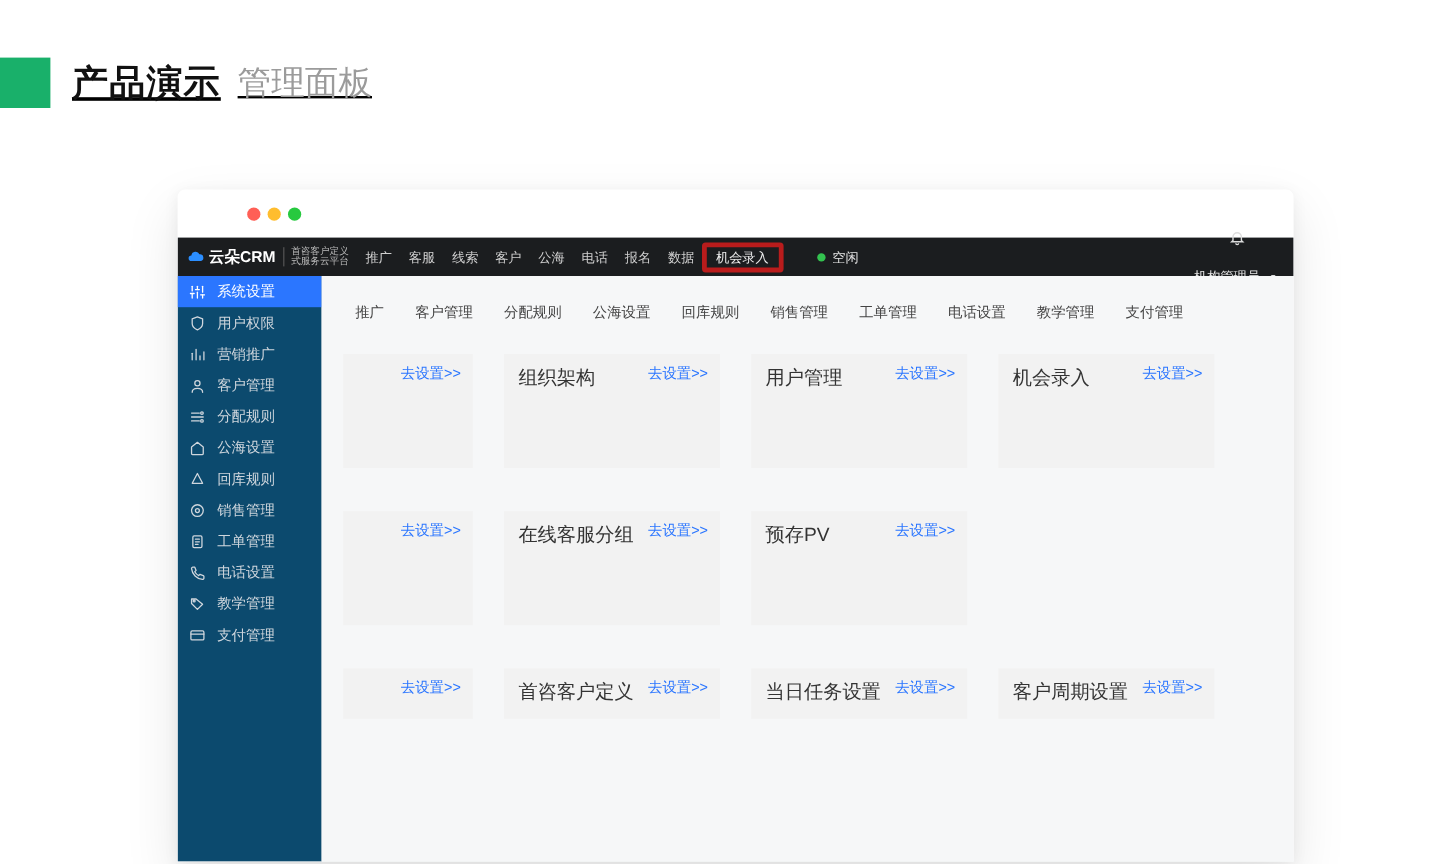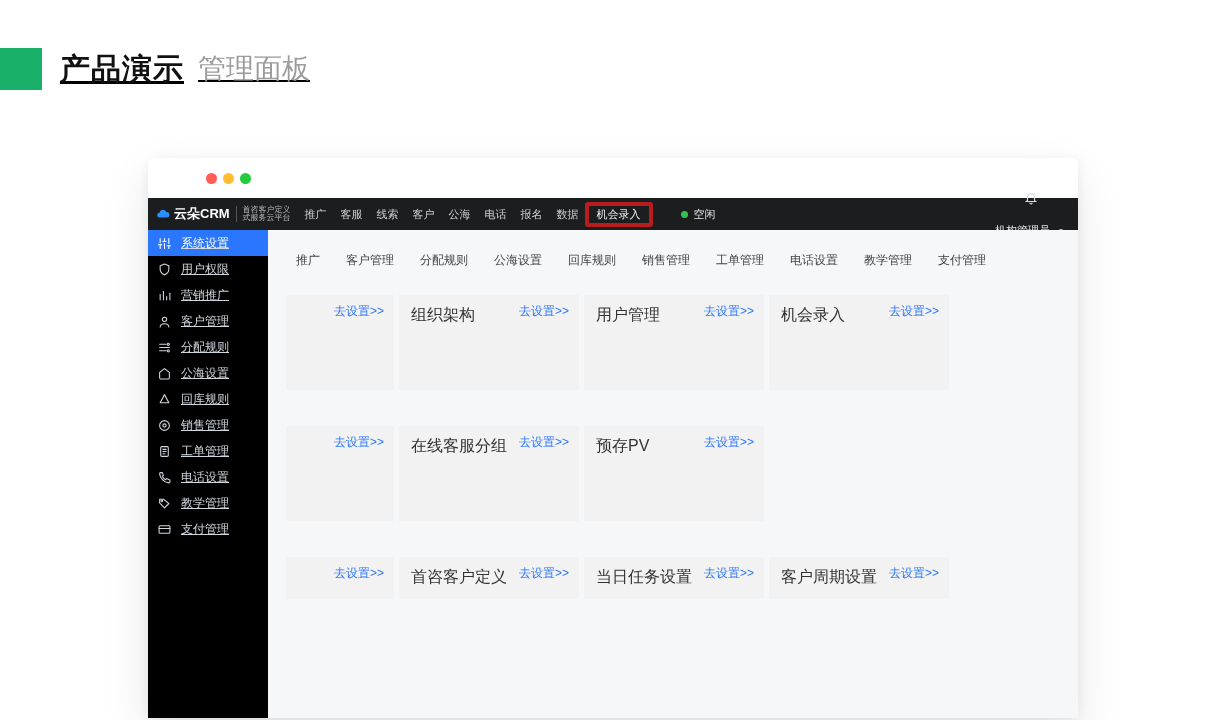--- a/index.html
+++ b/index.html
@@ -31,33 +31,33 @@
   .nav { display:flex; margin-left:14px; gap:14px; }
   .nav span { color:#d0d0d0; cursor:pointer; }
   .pill { border:4px solid #b91c1c; border-radius:3px; padding:1px 8px; font-size:11px; margin-left:6px; color:#eee; }
   .status-dot { width:7px;height:7px;border-radius:50%;background:#33c24f; margin-left:28px; margin-right:6px;}
   .topbar-right { margin-left:auto; display:flex; align-items:center; gap:18px;flex-direction:column; }
   .bell svg { width:14px; height:14px; display:block; }
   .user-role { display:flex; align-items:center; gap:6px; }
   .user-role svg { width:10px; height:10px; }
 
   
-  .sidebar { position:absolute; left:0; top:32px; bottom:0; width:120px; background:#000000; color:#cfd6dd; font-size:12px;text-decoration:underline; }
+  .sidebar { position:absolute; left:0; top:32px; bottom:0; width:120px; background:#0c4a6e; color:#cfd6dd; font-size:12px; }
   .side-item { height:26px; display:flex; align-items:center; padding-left:10px; gap:10px; cursor:pointer; }
   .side-item.active { background:#2b76ff; color:#fff; }
   .side-icon svg { width:13px; height:13px; display:block; }
 
   
   .content { position:absolute; left:120px; top:32px; right:0; bottom:0; padding:18px 18px 0 18px; overflow:hidden; background:#f6f7f8; }
 
   .tabs { display:flex; gap:6px; margin-bottom:22px; font-size:12px; color:#555; flex-wrap:wrap; }
   .tab { padding:4px 10px; background:transparent; cursor:pointer; color:#444; }
   .tab.first { clip-path: inset(0 0 0 10px); } 
 
-  .cards-row { display:flex; gap:5px; margin-bottom:36px; }
+  .cards-row { display:flex; gap:26px; margin-bottom:36px; }
   .card { width:180px; height:95px; background:#f2f2f2; padding:10px 12px; position:relative; font-size:12px; color:#333; }
   .card.first-cut { width:108px; padding-left:0; } 
   .card-title { font-size:16px; color:#333; }
   .card-action { position:absolute; right:10px; top:8px; color:#2b76ff; font-size:12px; cursor:pointer;}
   .card-sub { margin-top:20px; font-size:11px; color:#666; display:flex; gap:18px; flex-wrap:wrap;}
   .card.third-row { height:42px; } 
 
 </style>
 </head>
 <body>

